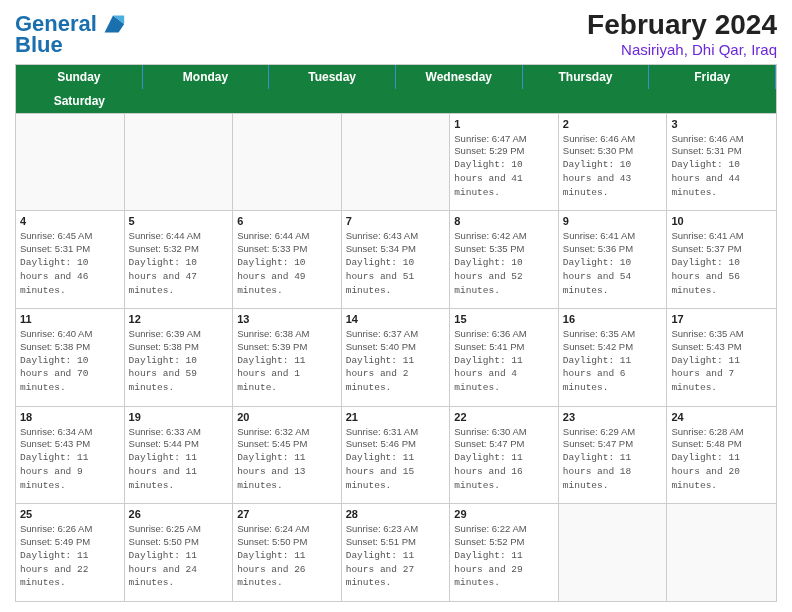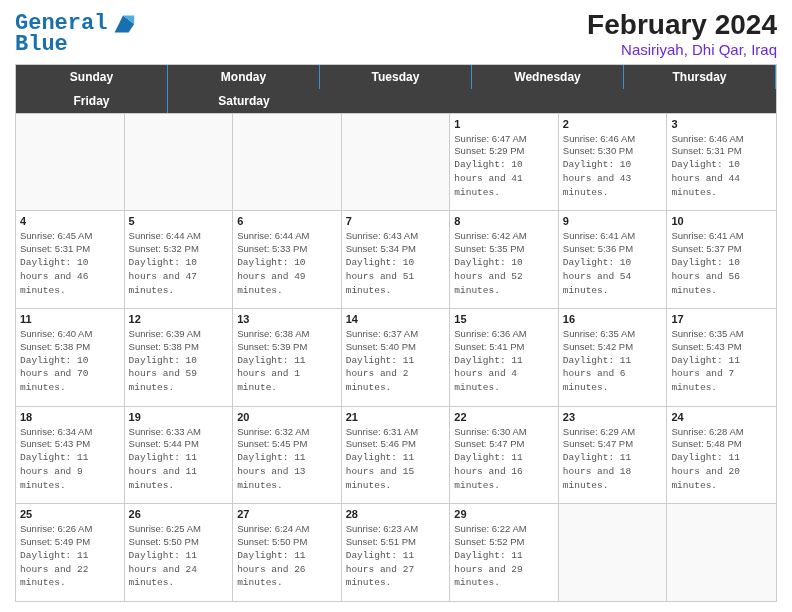--- a/index.html
+++ b/index.html
@@ -19,21 +19,20 @@
     }
     .header {
       display: flex;
       justify-content: space-between;
       align-items: flex-start;
       margin-bottom: 6px;
     }
     .logo {
       display: flex;
       align-items: center;
-      font-family: Liberation Mono, monospace;
     }
     .logo-text {
       font-size: 22px;
       font-weight: bold;
       color: #333;
       line-height: 1.1;
     }
     .logo-text span {
       color: #1a6faf;
     }
@@ -56,22 +55,22 @@
       color: #6d28d9;
     }
     .calendar {
       flex: 1;
       display: flex;
       flex-direction: column;
       border: 1px solid #ccc;
     }
     .cal-header-row {
       display: grid;
-      grid-template-columns: repeat(5, 1fr);
-      background: #404040;
+      grid-template-columns: repeat(6, 1fr);
+      background: #15803d;
     }
     .cal-header-cell {
       color: #fff;
       font-size: 12px;
       font-weight: bold;
       text-align: center;
       padding: 5px 2px;
       border-right: 1px solid #3a8fcf;
     }
     .cal-header-cell:last-child { border-right: none; }

